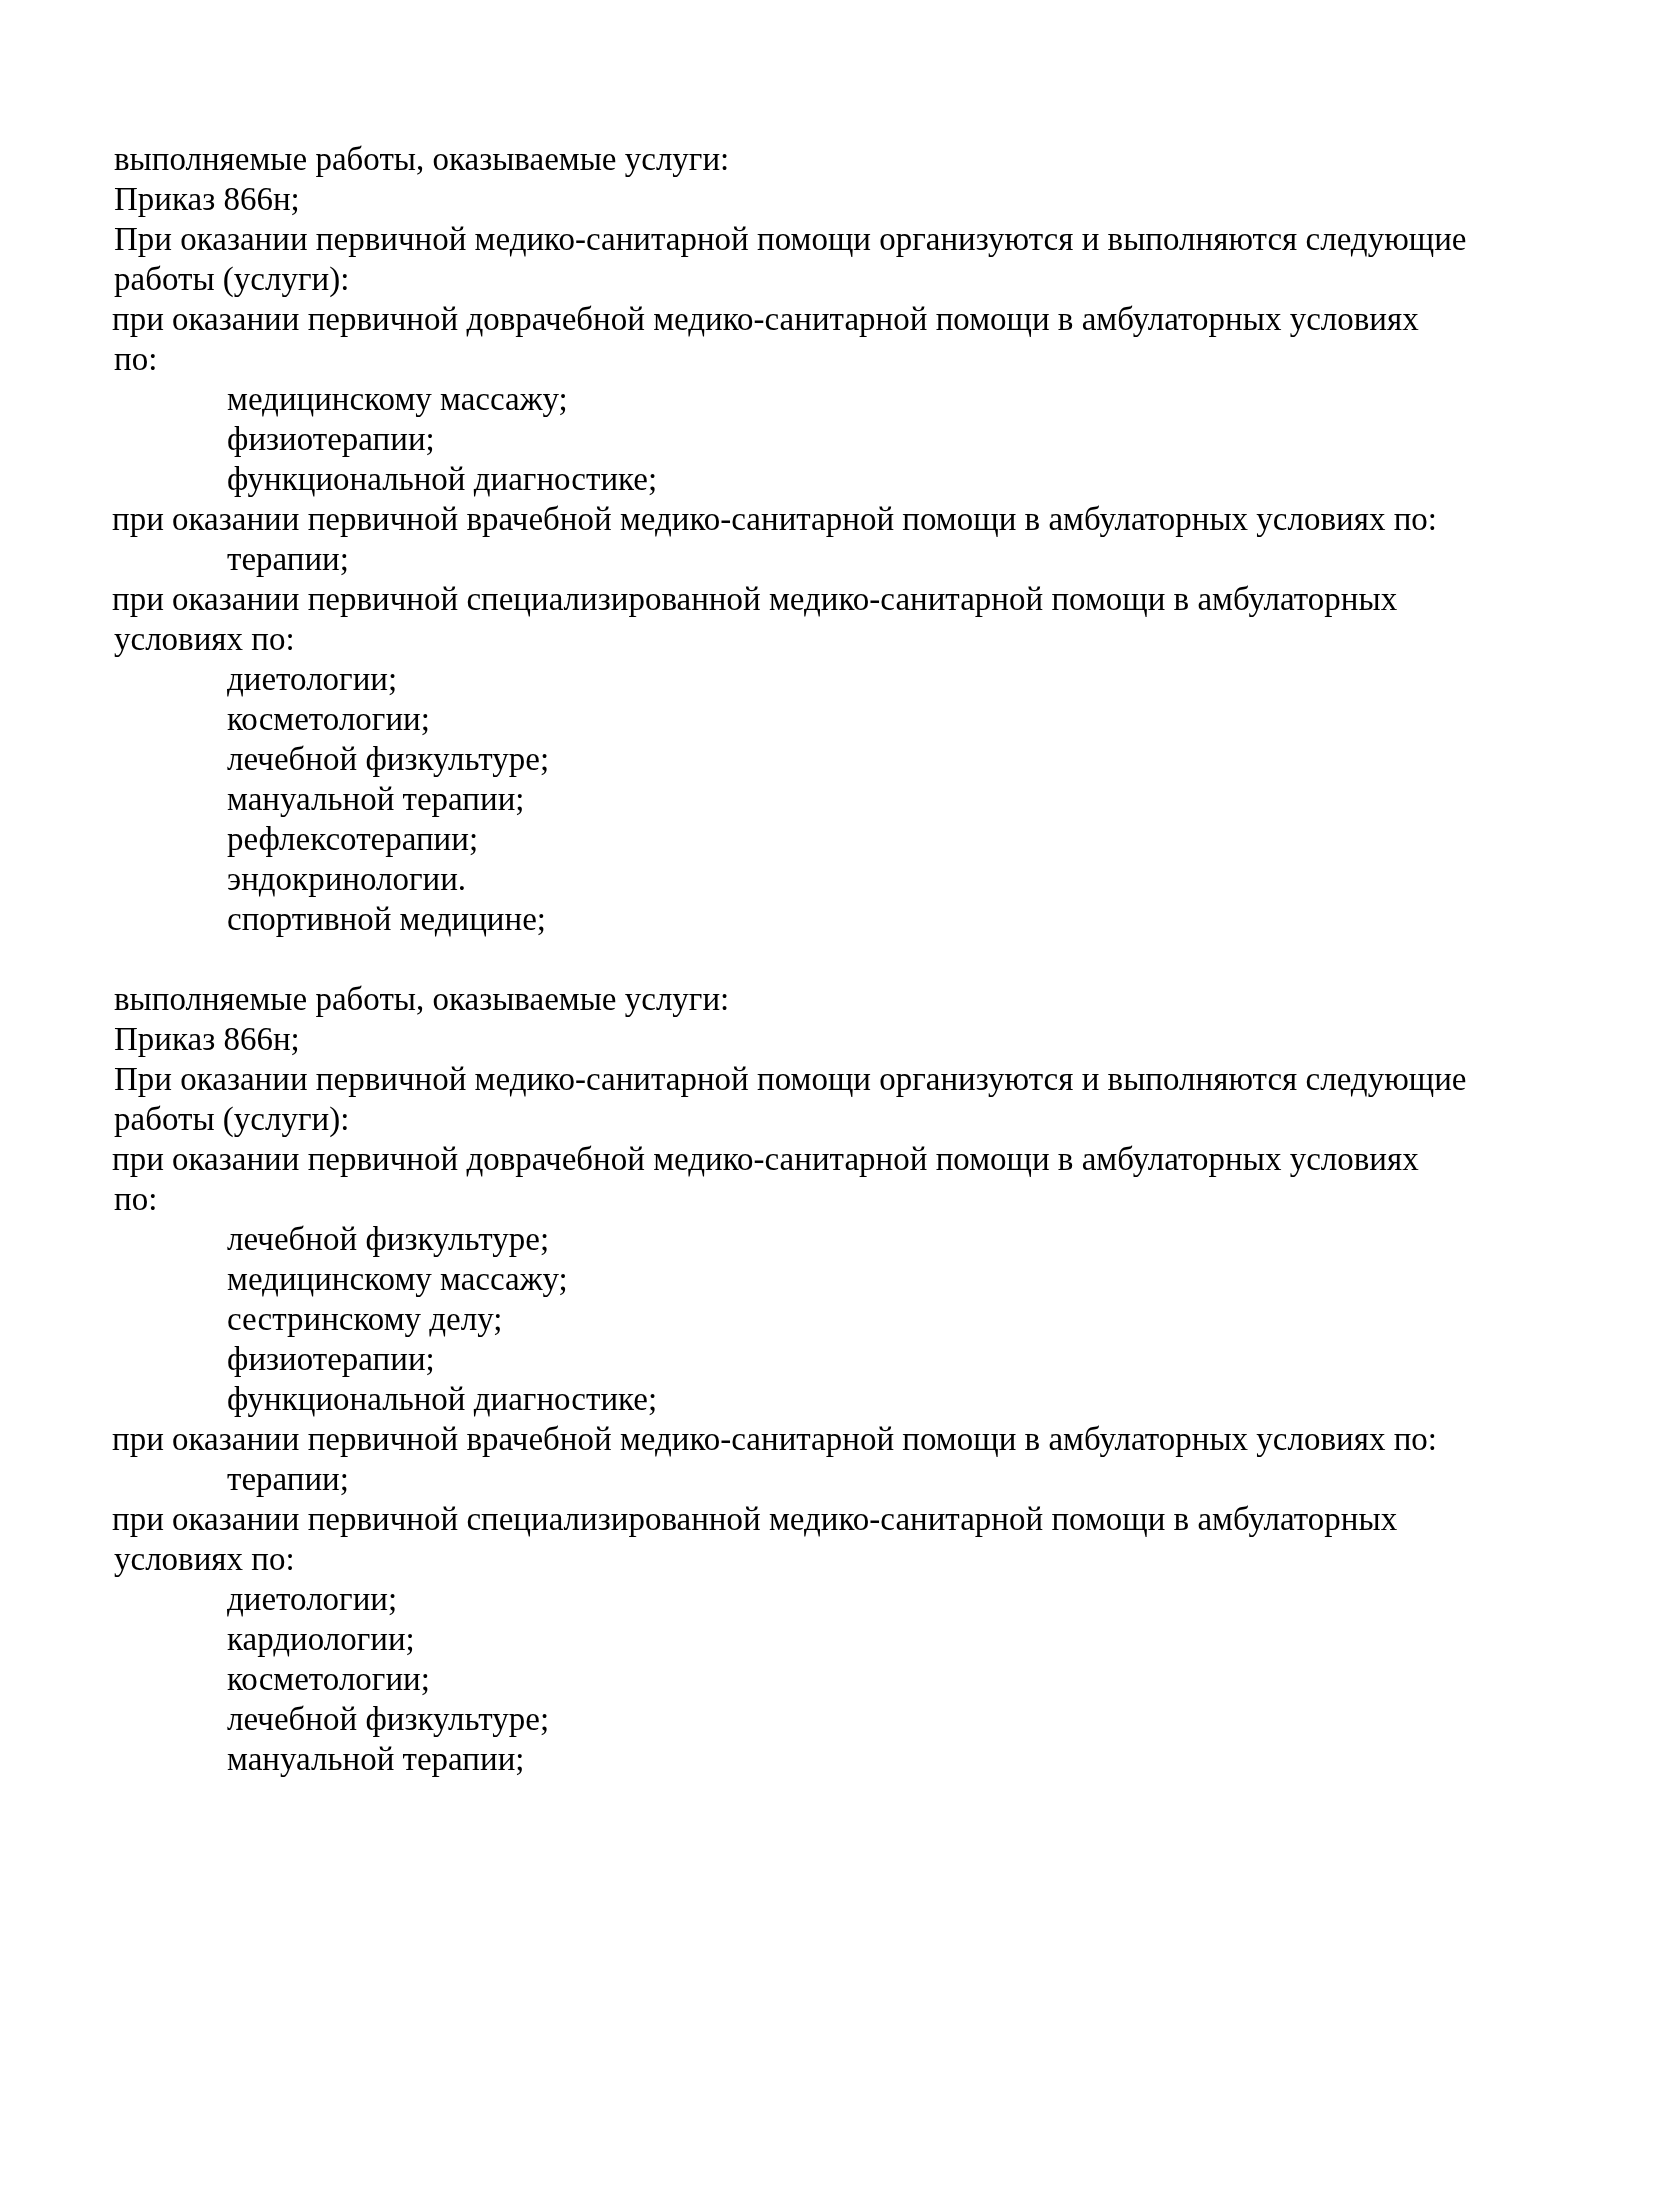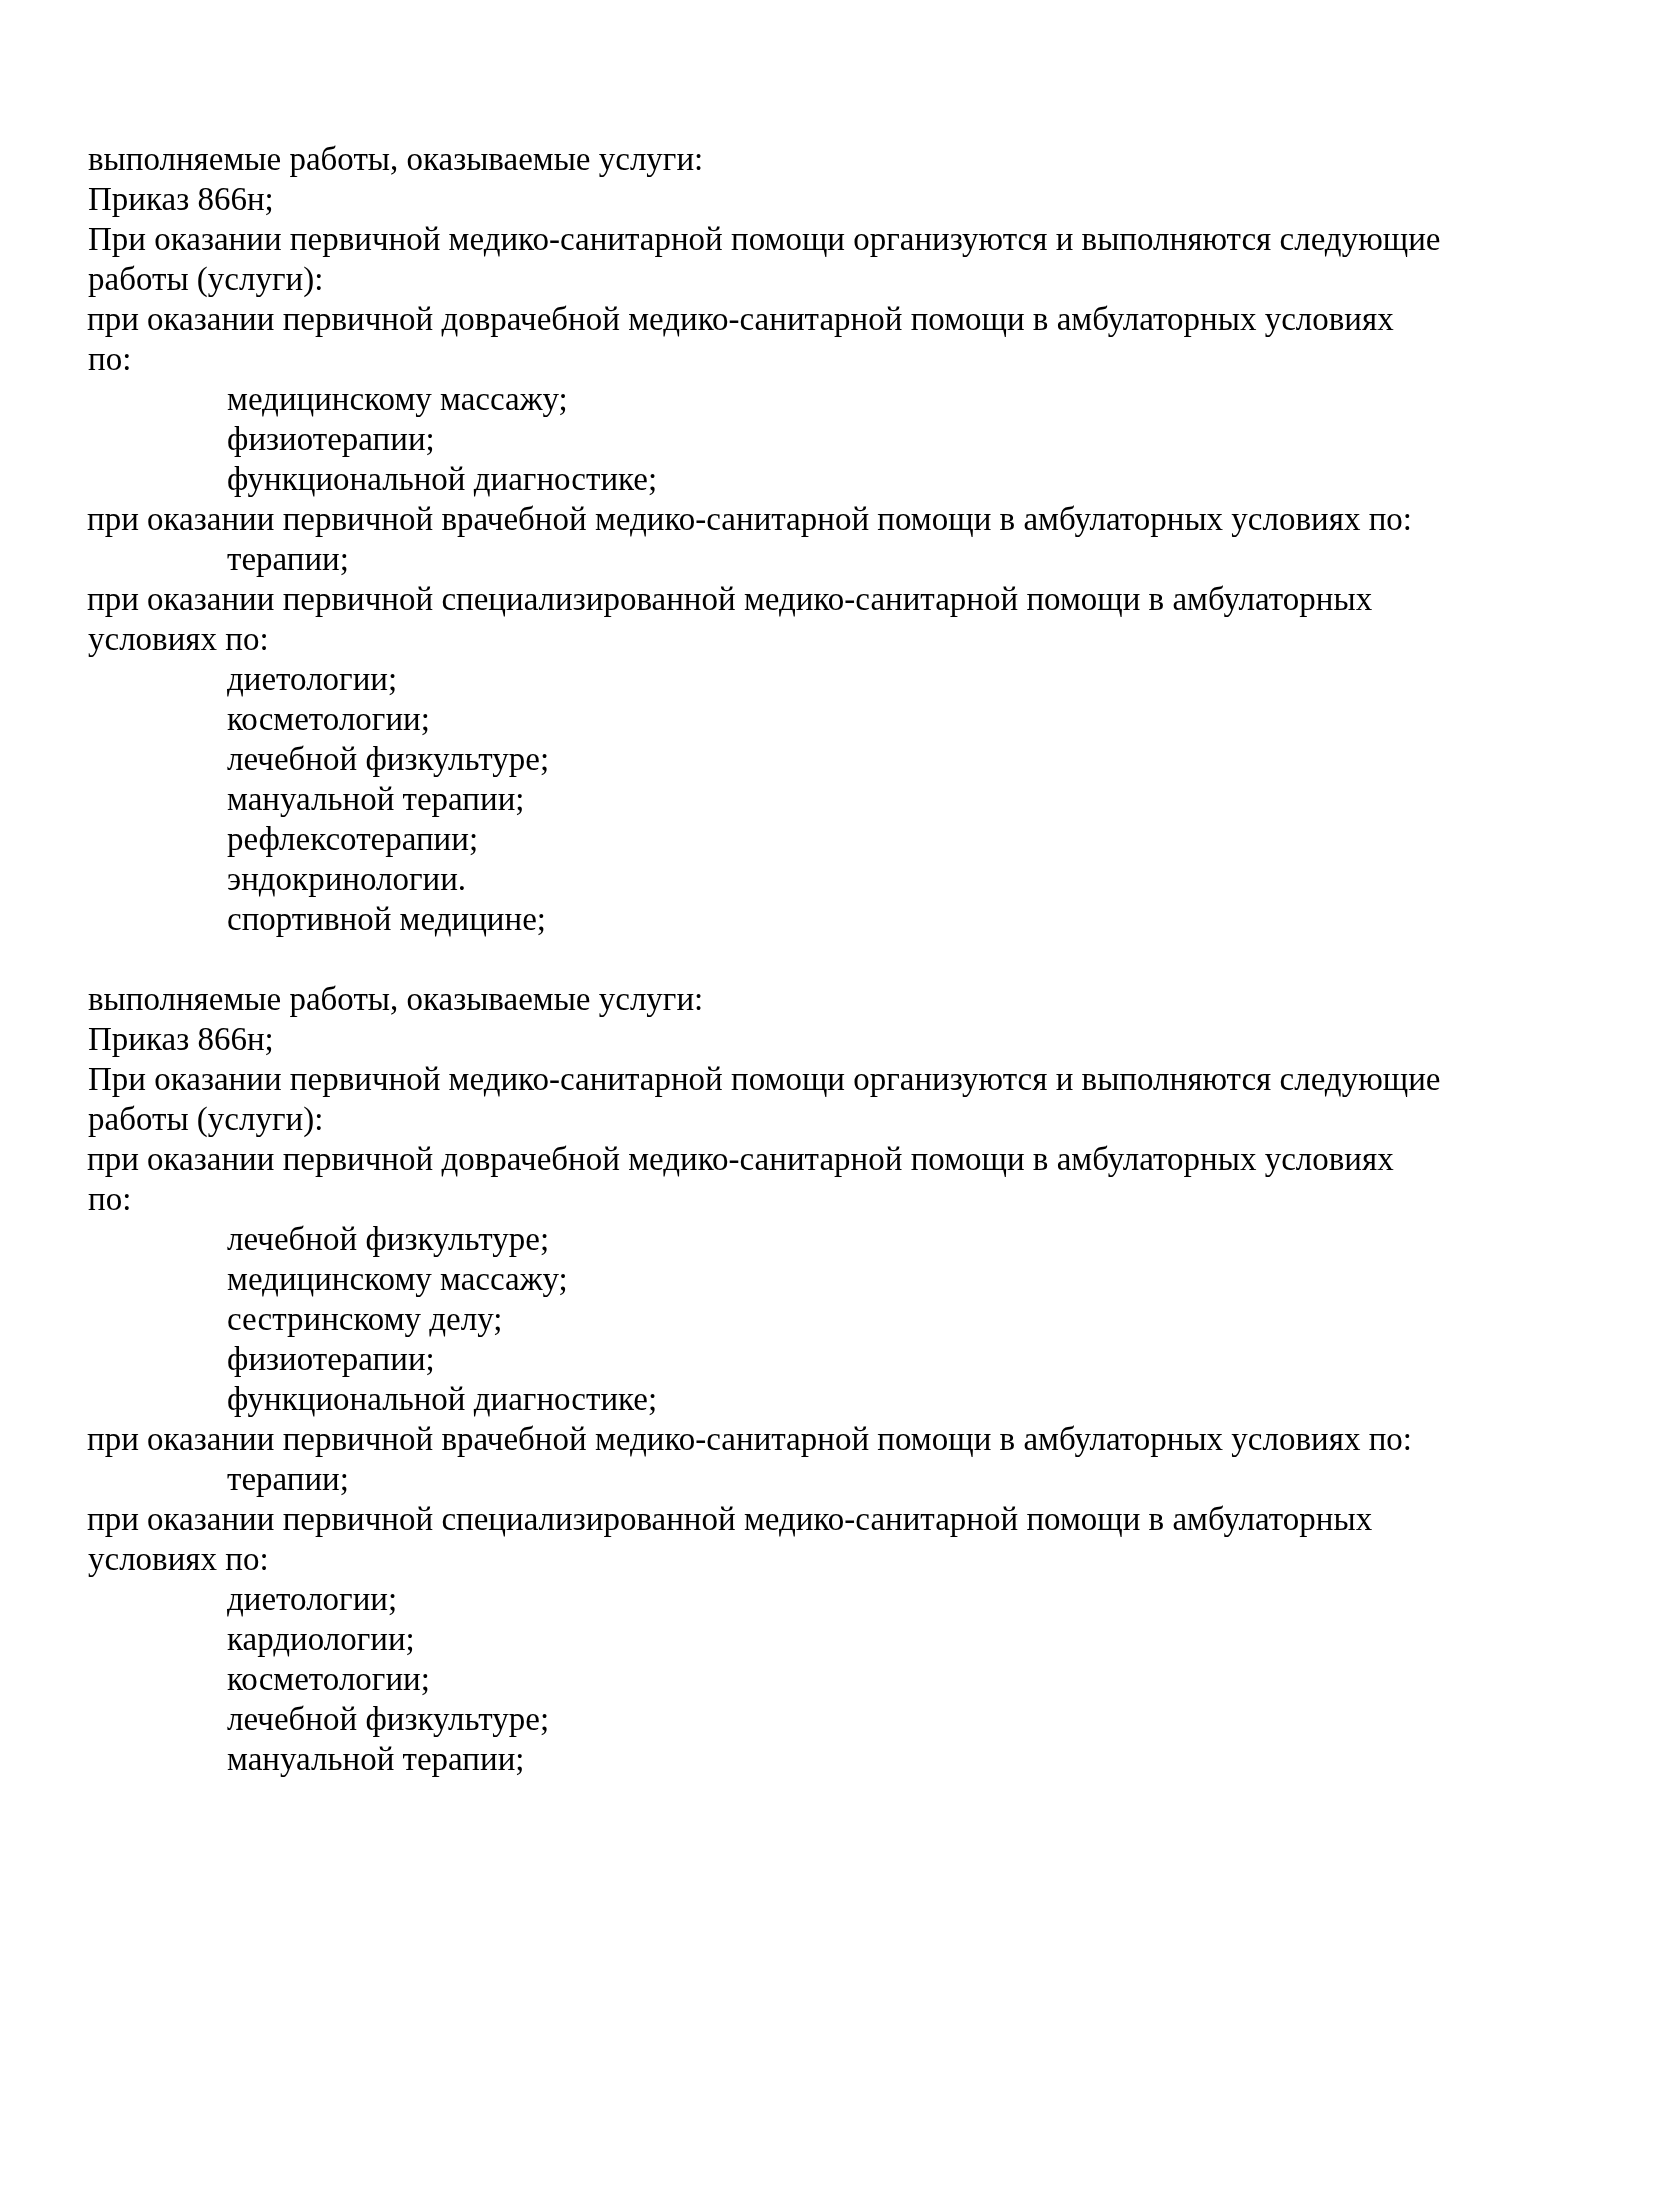--- a/index.html
+++ b/index.html
@@ -19,23 +19,23 @@
     left: 0;
     top: 139px;
     width: 1657px;
   }
   .line {
     font-family: "Liberation Serif", "DejaVu Serif", serif;
     font-size: 33px;
     line-height: 40px;
     color: #000000;
     white-space: pre;
-    padding-left: 88px;
+    padding-left: 114px;
   }
-  .indent-1 { padding-left: 87px; }
+  .indent-1 { padding-left: 112px; }
   .indent-2 { padding-left: 227px; }
 </style>
 </head>
 <body>
 
 <div class="page">
   <div class="text-block">
       <div class="line indent-0">выполняемые работы, оказываемые услуги:</div>
       <div class="line indent-0">Приказ 866н;</div>
       <div class="line indent-0">При оказании первичной медико-санитарной помощи организуются и выполняются следующие</div>

